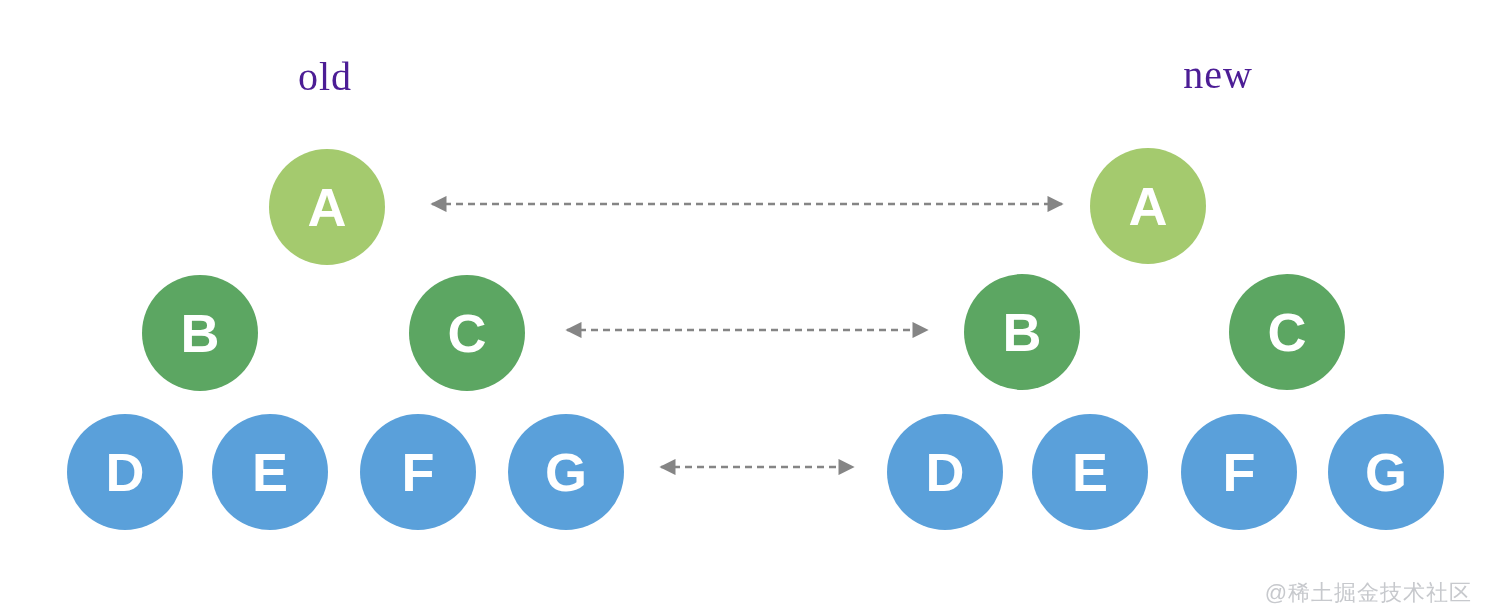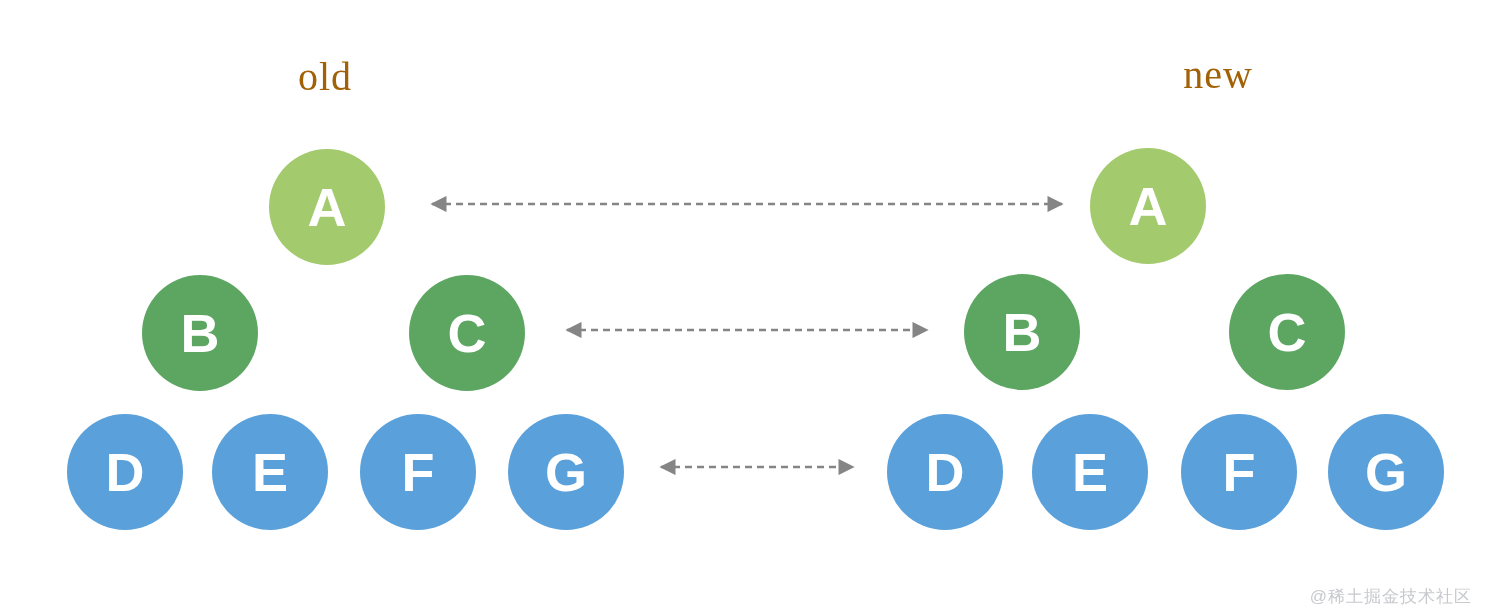--- a/index.html
+++ b/index.html
@@ -13,21 +13,21 @@
     height: 616px;
     background: #ffffff;
     overflow: hidden;
     font-family: "Liberation Sans", sans-serif;
   }
   .tree-label {
     position: absolute;
     transform: translate(-50%, -50%);
     font-family: "Liberation Serif", "DejaVu Serif", serif;
     font-size: 40px;
-    color: #a16207;
+    color: #4c1d95;
     letter-spacing: 1px;
     white-space: nowrap;
   }
   #arrows {
     position: absolute;
     left: 0;
     top: 0;
     pointer-events: none;
   }
   .node {
@@ -43,21 +43,21 @@
     font-family: "Liberation Sans", "DejaVu Sans", sans-serif;
     font-weight: bold;
     font-size: 54px;
     line-height: 1;
     user-select: none;
   }
   .watermark {
     position: absolute;
     right: 16px;
     bottom: 8px;
-    font-size: 17px;
+    font-size: 22px;
     color: #c7c9cd;
     font-family: "Liberation Sans", "DejaVu Sans", sans-serif;
     letter-spacing: 1px;
   }
 </style>
 </head>
 <body>
 
 <div class="canvas">
   <div class="tree-label" id="label-old" style="left: 325px; top: 76px;">old</div>

